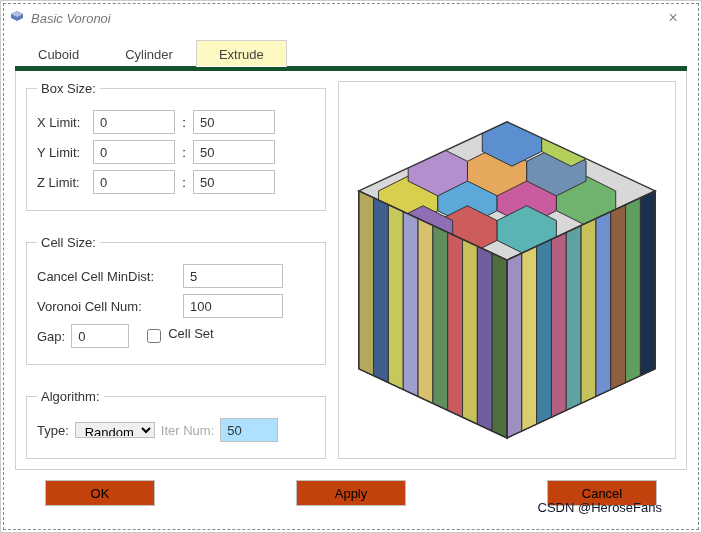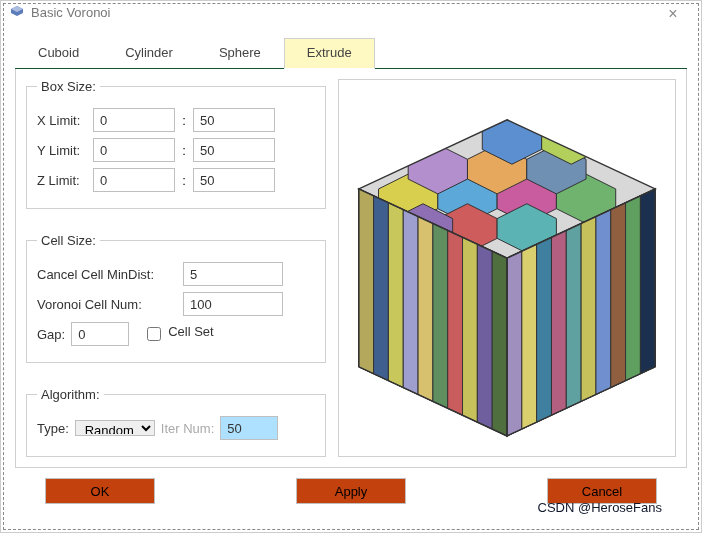--- a/index.html
+++ b/index.html
@@ -1,22 +1,22 @@
 <!DOCTYPE html>
 <html><head>
 <meta charset="utf-8">
 <style>
 * { box-sizing: border-box; font-family: "Segoe UI", Tahoma, sans-serif; font-size: 13px; }
 body { margin: 0; background: #fff; width: 702px; height: 533px; overflow: hidden; border: 1px solid #ccc; }
-.titlebar { height: 32px; display: flex; align-items: flex-start; padding: 4px 8px; color: #777; }
+.titlebar { height: 32px; display: flex; align-items: center; padding: 17px 8px; color: #777; font-style: italic; }
 .titlebar .icon { width: 16px; height: 16px; margin-right: 6px; }
 .titlebar .title { flex: 1; font-size: 13px; }
 .titlebar .close { width: 40px; text-align: center; color: #888; font-size: 16px; cursor: pointer; }
 .content { padding: 4px 14px 0 14px; }
-.tabs { display: flex; border-bottom: 1px solid #14532d; height: 32px; }
+.tabs { display: flex; border-bottom: 5px solid #14532d; height: 32px; }
 .tab { padding: 6px 22px; border: 1px solid transparent; color: #444; cursor: pointer; position: relative; top: 1px; }
 .tab.active { border: 1px solid #d0d0d0; border-bottom: 1px solid #fff; background: #fef9c3; }
 .panel { display: flex; border: 1px solid #d0d0d0; border-top: none; padding: 10px; gap: 12px; }
 .left { width: 300px; display: flex; flex-direction: column; gap: 24px; }
 .right { flex: 1; border: 1px solid #d0d0d0; display: flex; align-items: center; justify-content: center; background: #fff; }
 fieldset { border: 1px solid #d0d0d0; padding: 8px 10px 10px 10px; margin: 0; }
 legend { color: #333; padding: 0 4px; }
 .row { display: flex; align-items: center; gap: 6px; margin: 6px 0; }
 .row label { color: #333; }
 .row input[type=text] { border: 1px solid #bfbfbf; height: 24px; padding: 2px 6px; color: #333; }
@@ -48,21 +48,20 @@
       <path fill="#aebde2" d="M8 1l6 3-6 3-6-3z"></path>
     </svg>
   <div class="title">Basic Voronoi</div>
   <div class="close">×</div>
 </div>
 
 <div class="content">
   <div class="tabs">
     <div class="tab">Cuboid</div>
     <div class="tab">Cylinder</div>
-    <div class="tab">Sphere</div>
     <div class="tab active">Extrude</div>
   </div>
 
   <div class="panel">
     <div class="left">
       <fieldset>
         <legend>Box Size:</legend>
         <div class="row">
           <label class="lbl-55">X Limit:</label>
           <input type="text" class="w80" value="0" style="">

